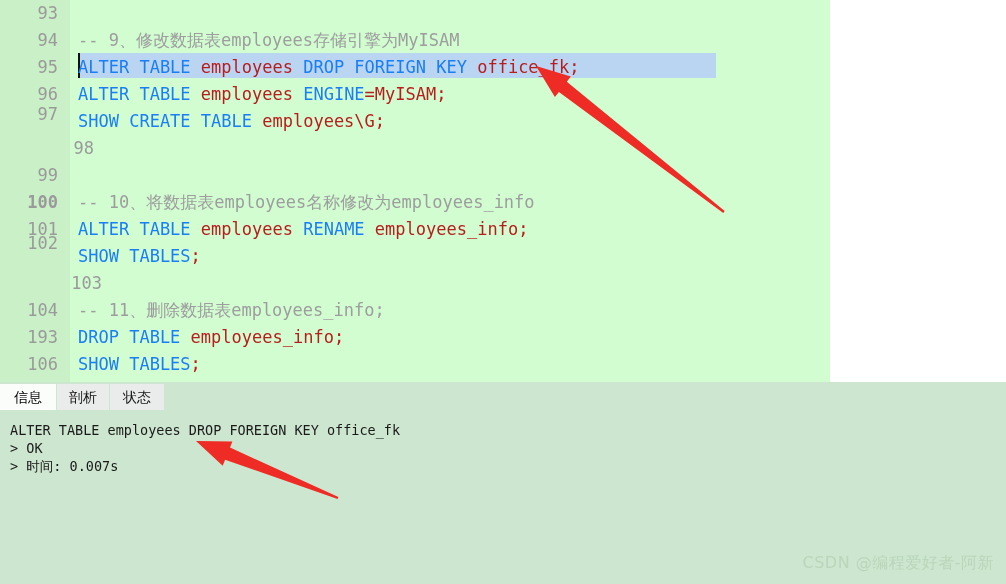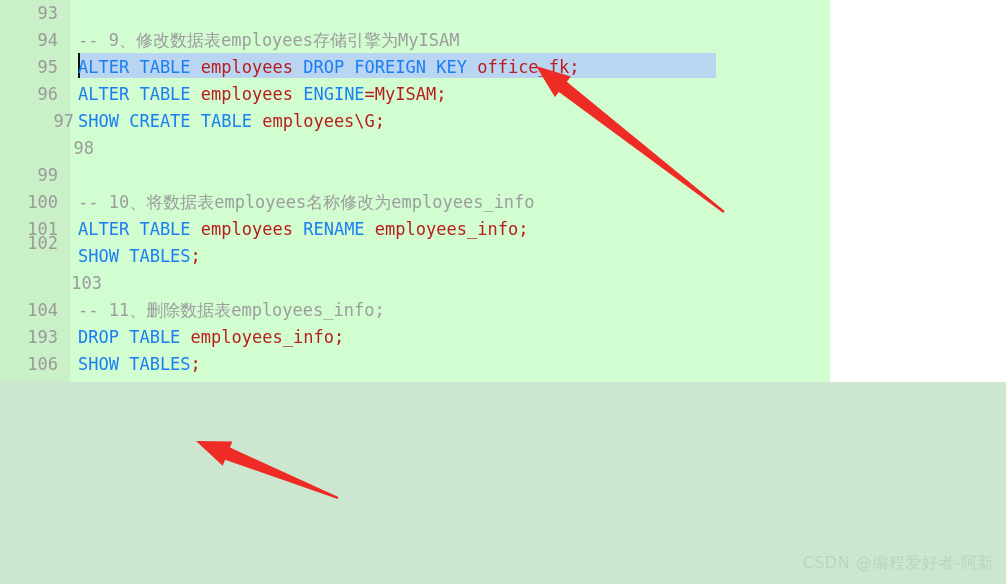--- a/index.html
+++ b/index.html
@@ -160,44 +160,54 @@
   <div id="caret"></div>
   <div id="lines-host">
       <div class="ln" style="top: 0px;">93</div>
       <div class="code" style="top: 0px;"></div>
       <div class="ln" style="top: 27px;">94</div>
       <div class="code" style="top: 27px;"><span class="cm">-- 9、修改数据表employees存储引擎为MyISAM</span></div>
       <div class="ln" style="top: 54px;">95</div>
       <div class="code" style="top: 54px;"><span class="kw">ALTER TABLE </span><span class="pl">employees </span><span class="kw">DROP FOREIGN KEY </span><span class="pl">office_fk;</span></div>
       <div class="ln" style="top: 81px;">96</div>
       <div class="code" style="top: 81px;"><span class="kw">ALTER TABLE </span><span class="pl">employees </span><span class="kw">ENGINE</span><span class="pl">=MyISAM;</span></div>
-      <div class="ln" style="top: 108px; padding-left: 16px;">97</div>
+      <div class="ln" style="top: 101px;">97</div>
       <div class="code" style="top: 108px;"><span class="kw">SHOW CREATE TABLE </span><span class="pl">employees\G;</span></div>
       <div class="ln" style="top: 135px; padding-left: 36px;">98</div>
       <div class="code" style="top: 135px;"></div>
       <div class="ln" style="top: 162px;">99</div>
       <div class="code" style="top: 162px;"></div>
-      <div class="ln" style="top: 189px;">100</div>
+      <div class="ln" style="top: 189px; font-weight: bold;">100</div>
       <div class="code" style="top: 189px;"><span class="cm">-- 10、将数据表employees名称修改为employees_info</span></div>
       <div class="ln" style="top: 216px;">101</div>
       <div class="code" style="top: 216px;"><span class="kw">ALTER TABLE </span><span class="pl">employees </span><span class="kw">RENAME </span><span class="pl">employees_info;</span></div>
       <div class="ln" style="top: 230px;">102</div>
       <div class="code" style="top: 243px;"><span class="kw">SHOW TABLES</span><span class="pl">;</span></div>
       <div class="ln" style="top: 270px; padding-left: 44px;">103</div>
       <div class="code" style="top: 270px;"></div>
       <div class="ln" style="top: 297px;">104</div>
       <div class="code" style="top: 297px;"><span class="cm">-- 11、删除数据表employees_info;</span></div>
       <div class="ln" style="top: 324px;">193</div>
       <div class="code" style="top: 324px;"><span class="kw">DROP TABLE </span><span class="pl">employees_info;</span></div>
       <div class="ln" style="top: 351px;">106</div>
       <div class="code" style="top: 351px;"><span class="kw">SHOW TABLES</span><span class="pl">;</span></div>
     </div>
 </div>
 
 <div id="bottom-panel">
+  <div id="tabbar">
+    <div class="tab active" id="tab-0">信息</div>
+    <div class="tab" id="tab-1">剖析</div>
+    <div class="tab" id="tab-2">状态</div>
+  </div>
+  <div id="console">
+    <div class="out" id="out-0">ALTER TABLE employees DROP FOREIGN KEY office_fk</div>
+    <div class="out" id="out-1">&gt; OK</div>
+    <div class="out" id="out-2">&gt; 时间: 0.007s</div>
+  </div>
 </div>
 
 <svg id="arrows" viewBox="0 0 1006 584" width="1006" height="584">
     <polygon points="724.7,211.1 566.8,81.7 570.8,76.6 536.0,66.0 554.9,97.1 558.9,92.0 723.3,212.9" fill="#ee2b24"></polygon>
     <polygon points="338.4,496.9 230.0,447.6 232.4,441.6 196.0,441.0 222.7,465.7 225.1,459.7 337.6,499.1" fill="#ee2b24"></polygon>
   </svg>
 
 <div id="watermark" style="color: rgb(185, 214, 187);">CSDN @编程爱好者-阿新</div>
 
 </body></html>

